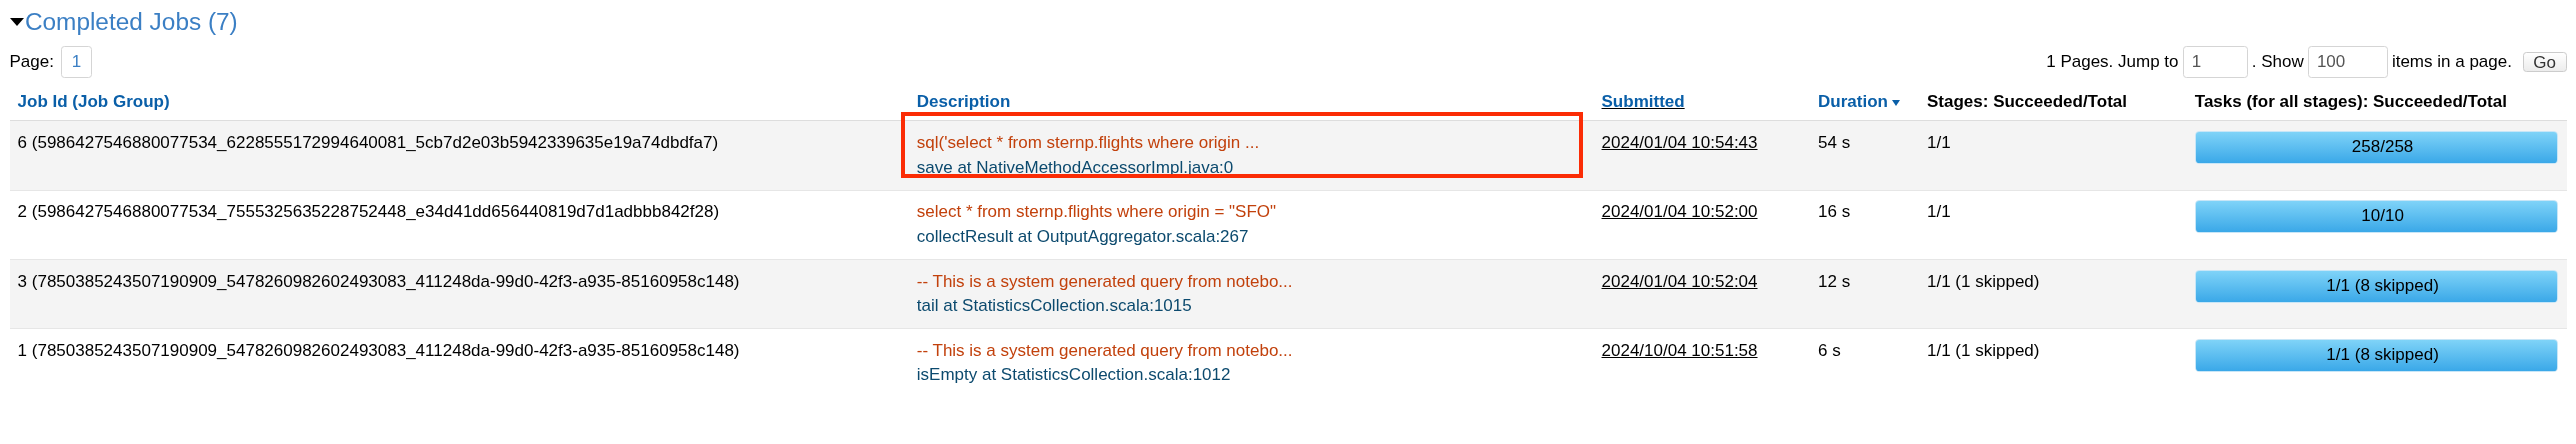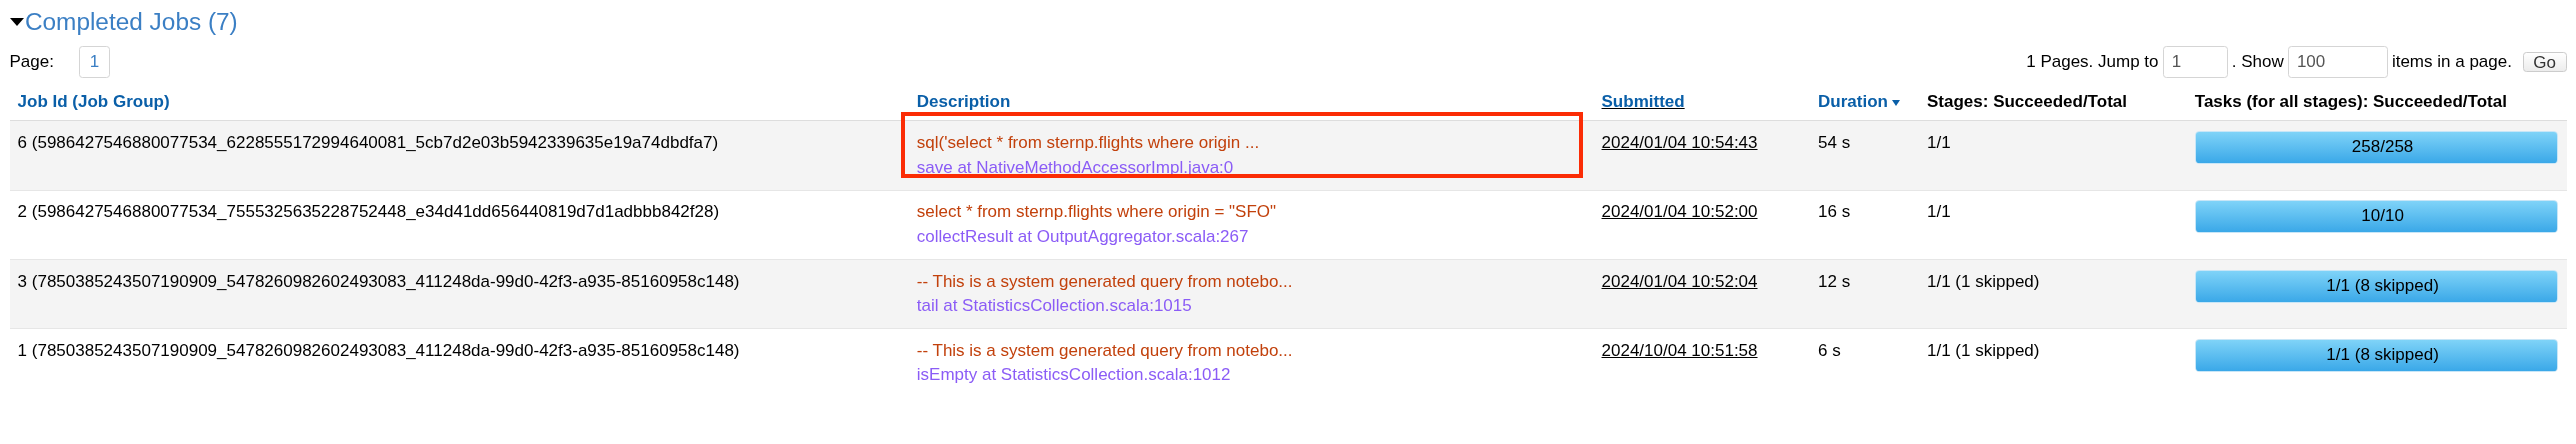--- a/index.html
+++ b/index.html
@@ -37,21 +37,21 @@
   .section-title-text { cursor: pointer; }
 
   
   .pager-row {
     display: flex;
     align-items: center;
     justify-content: space-between;
     margin-top: 11px;
     height: 34px;
   }
-  .pager-left { display: flex; align-items: center; gap: 25px; }
+  .pager-left { display: flex; align-items: center; gap: 7px; }
   .pager-label { font-size: 17px; color: #000; }
   .page-box {
     border: 0.7px solid #d5d5d5;
     border-radius: 3.4px;
     background: #fff;
     min-width: 31px;
     height: 32px;
     display: flex;
     align-items: center;
     justify-content: center;
@@ -72,21 +72,21 @@
     border-radius: 3.4px;
     background: #fff;
     height: 32px;
     font-size: 17px;
     font-family: "Liberation Sans", sans-serif;
     color: #555;
     padding: 0 8.1px;
     outline: none;
   }
   .jump-input { width: 65px; }
-  .show-input { width: 100px; }
+  .show-input { width: 80px; }
   .go-button {
     border: 0.7px solid #cccccc;
     border-radius: 3.4px;
     background: linear-gradient(#ffffff, #ececec);
     height: 20px;
     font-size: 17px;
     font-family: "Liberation Sans", sans-serif;
     color: #333;
     padding: 0 9.5px;
     margin-left: 6.8px;
@@ -132,21 +132,21 @@
 
   .col-jobid  { width: 900px; }
   .col-desc   { width: 686px; }
   .col-subm   { width: 217px; text-decoration: underline; }
   .col-dur    { width: 109px; }
   .col-stages { width: 268px; }
   .col-tasks  { width: 380px; }
 
   .desc-cell { position: relative; }
   .desc-line1 { color: #c2410c; white-space: nowrap; }
-  .desc-link { color: #8b5cf6; cursor: pointer; white-space: nowrap; }
+  .desc-link { color: #0c4a6e; cursor: pointer; white-space: nowrap; }
 
   
   .annotation-box {
     position: absolute;
     left: -8.1px;
     top: -9.5px;
     width: 682px;
     height: 66px;
     border: 4.8px solid #fb2c05;
     pointer-events: none;

